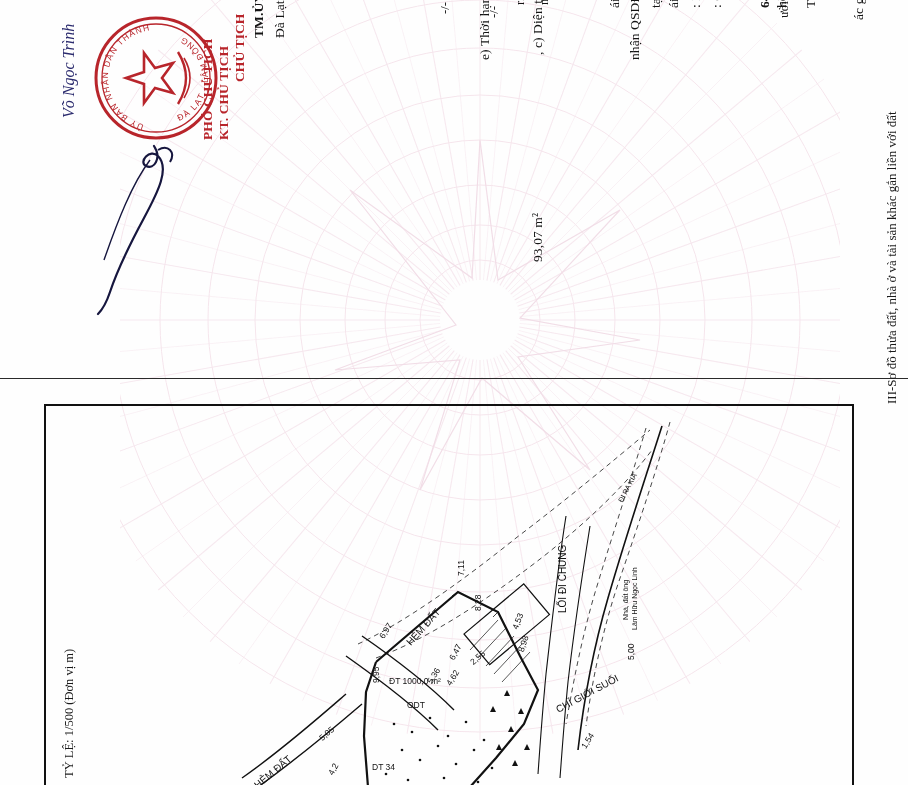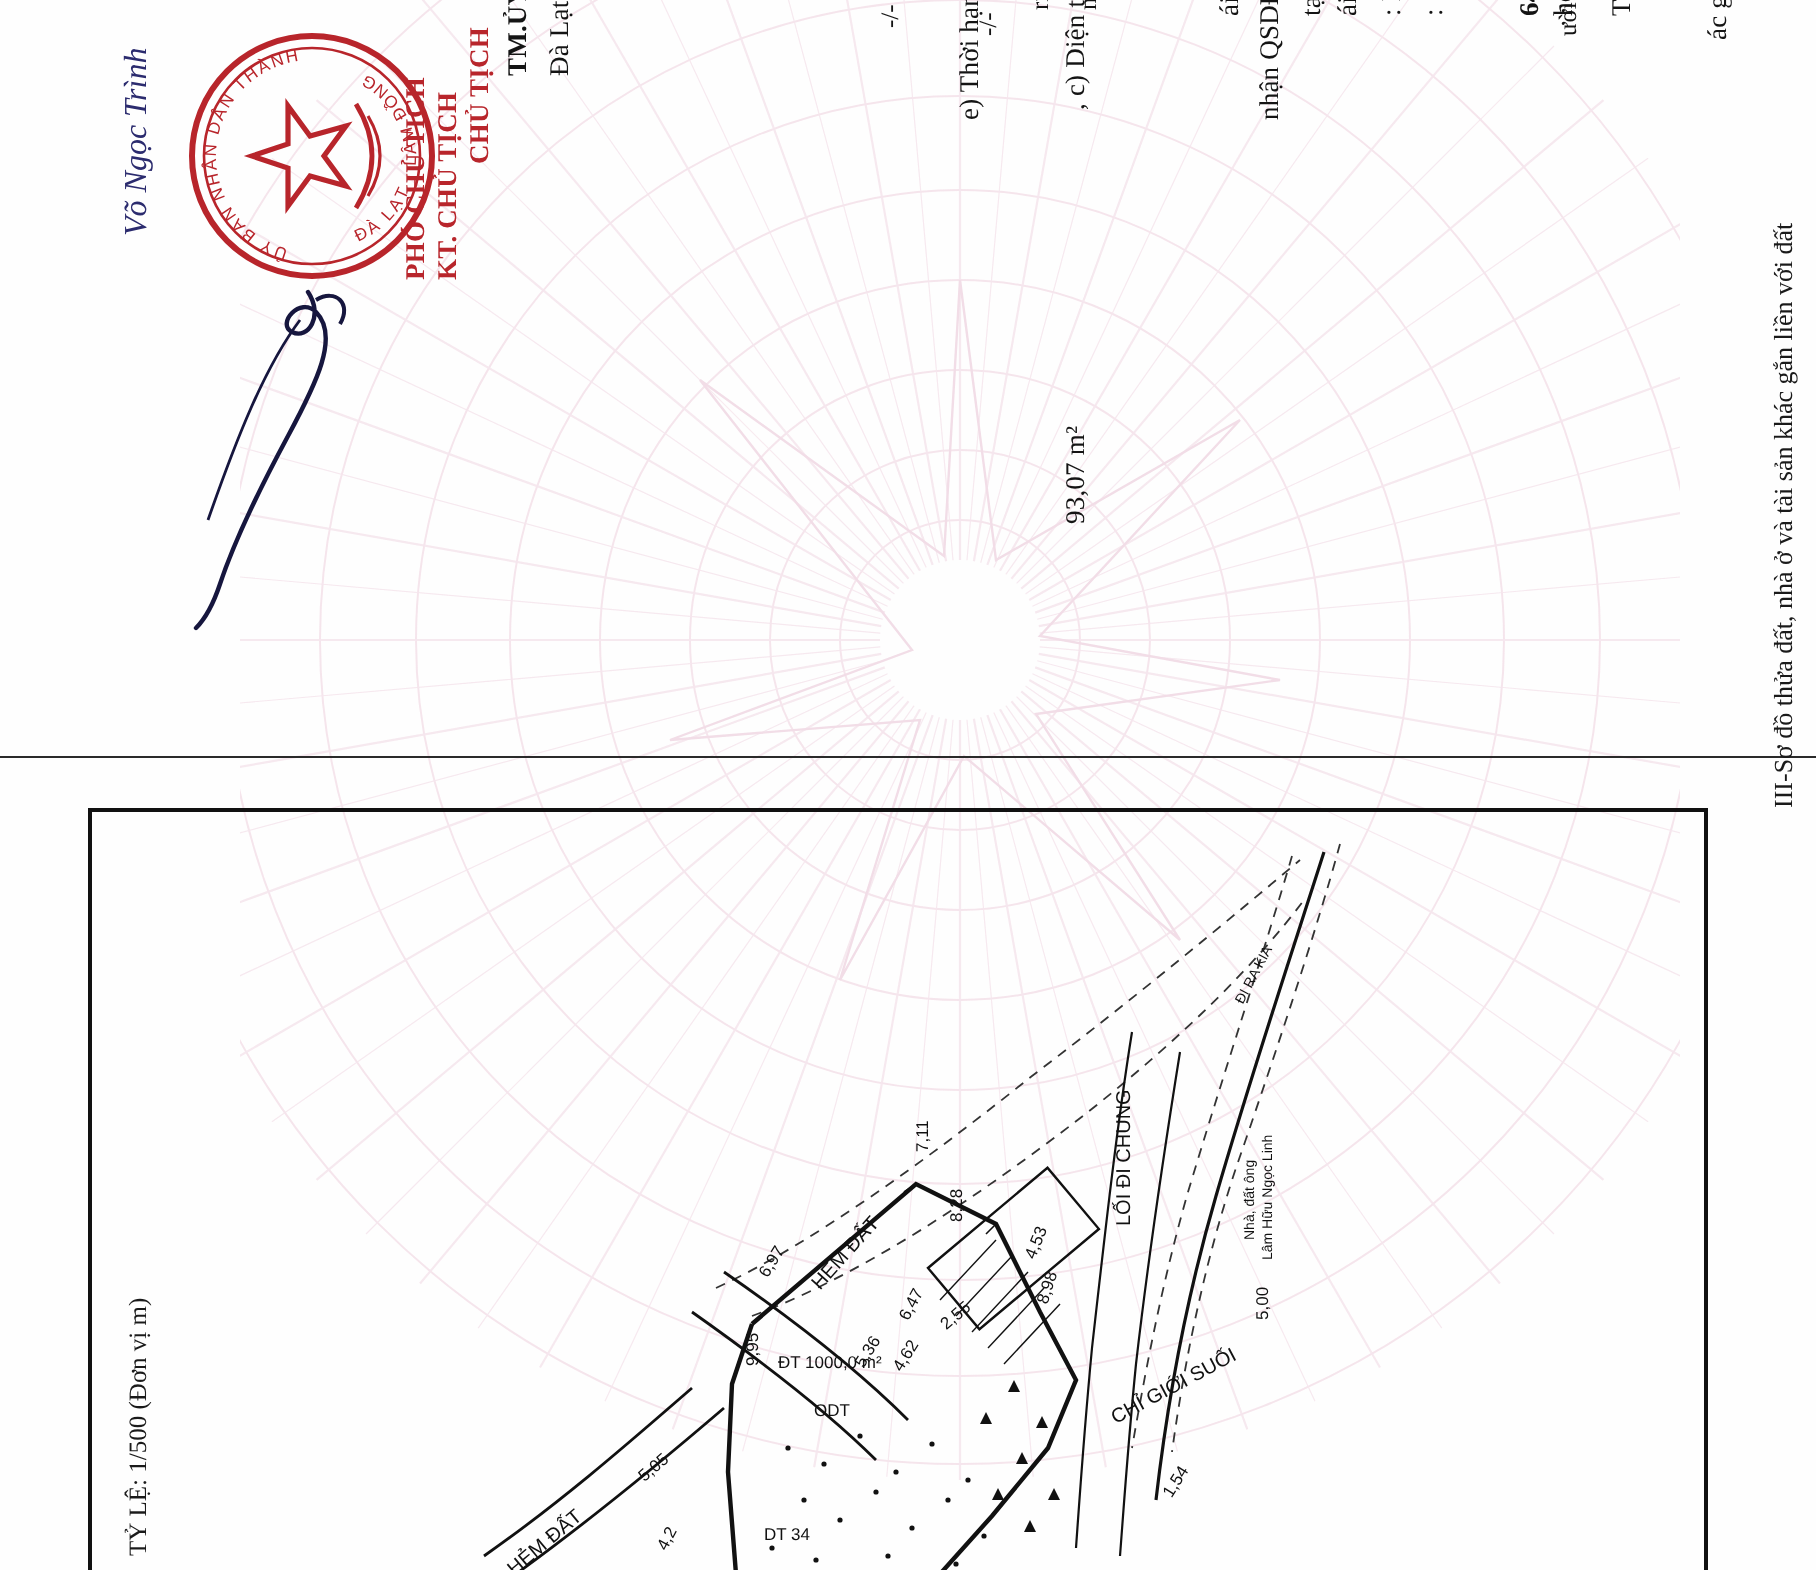--- a/index.html
+++ b/index.html
@@ -431,21 +431,21 @@
   <div id="map-labels">
       <div class="mlabel big" style="left: 404px; top: 640px; transform: rotate(-48deg);">HẺM ĐẤT</div>
       <div class="mlabel big" style="left: 252px; top: 782px; transform: rotate(-40deg);">HẺM ĐẤT</div>
       <div class="mlabel big" style="left: 557px; top: 613px; transform: rotate(-90deg);">LỐI ĐI CHUNG</div>
       <div class="mlabel big" style="left: 554px; top: 705px; transform: rotate(-28deg);">CHỈ GIỚI SUỐI</div>
       <div class="mlabel tiny" style="left: 617px; top: 500px; transform: rotate(-62deg);">ĐI RA KIA</div>
       <div class="mlabel tiny" style="left: 622px; top: 620px; transform: rotate(-90deg);">Nhà, đất ông</div>
       <div class="mlabel tiny" style="left: 631px; top: 630px; transform: rotate(-90deg);">Lâm Hữu Ngọc Linh</div>
       <div class="mlabel" style="left: 389px; top: 676px; transform: rotate(0deg);">ĐT 1000,0 m²</div>
       <div class="mlabel" style="left: 391px; top: 700px; transform: rotate(0deg); margin-left: 16px;">ODT</div>
-      <div class="mlabel" style="left: 372px; top: 762px; transform: rotate(0deg); margin-left: 10px;">DT 34</div>
+      <div class="mlabel" style="left: 372px; top: 762px; transform: rotate(0deg);">DT 34</div>
       <div class="mlabel" style="left: 456px; top: 576px; transform: rotate(-90deg);">7,11</div>
       <div class="mlabel" style="left: 473px; top: 611px; transform: rotate(-90deg);">8,28</div>
       <div class="mlabel" style="left: 377px; top: 635px; transform: rotate(-58deg);">6,97</div>
       <div class="mlabel" style="left: 510px; top: 627px; transform: rotate(-68deg);">4,53</div>
       <div class="mlabel" style="left: 516px; top: 650px; transform: rotate(-72deg);">8,98</div>
       <div class="mlabel" style="left: 468px; top: 659px; transform: rotate(-40deg);">2,55</div>
       <div class="mlabel" style="left: 447px; top: 657px; transform: rotate(-62deg);">6,47</div>
       <div class="mlabel" style="left: 626px; top: 660px; transform: rotate(-90deg);">5,00</div>
       <div class="mlabel" style="left: 444px; top: 682px; transform: rotate(-58deg);">4,62</div>
       <div class="mlabel" style="left: 425px; top: 680px; transform: rotate(-58deg);">5,36</div>

